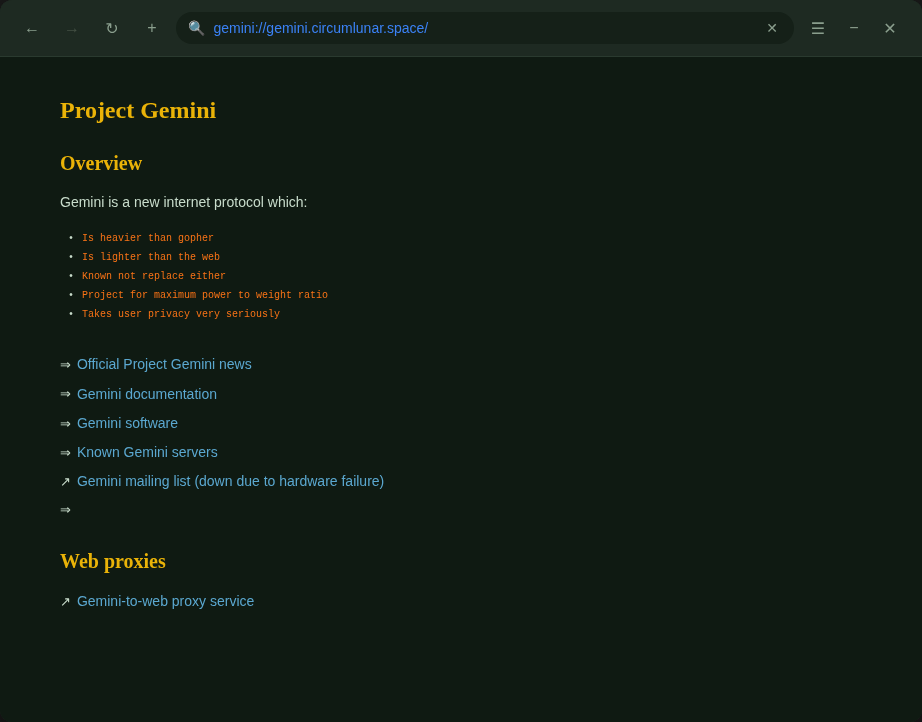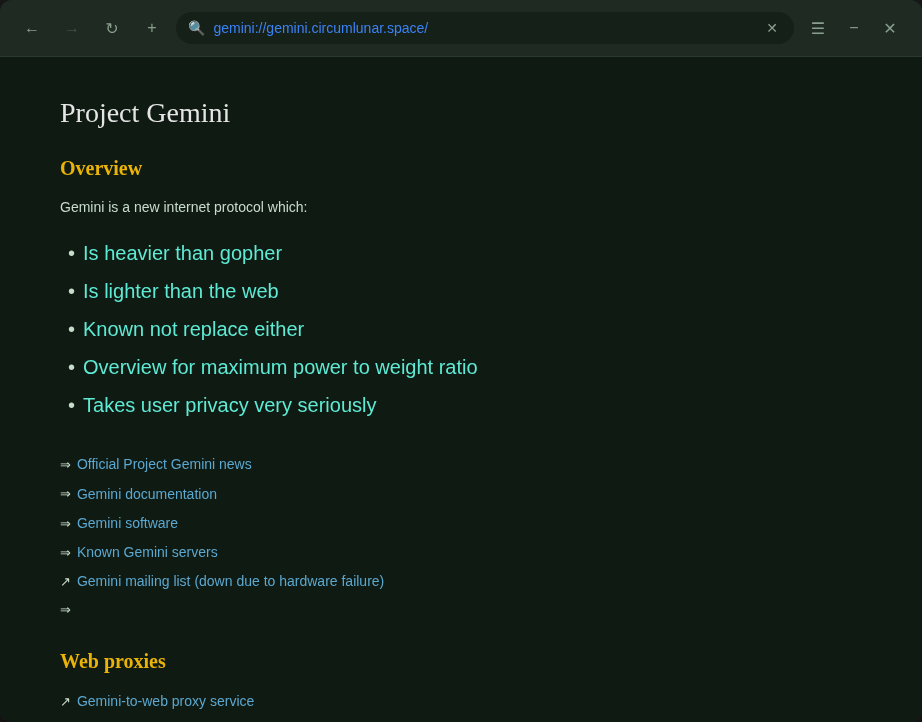--- a/index.html
+++ b/index.html
@@ -124,23 +124,23 @@
     .browser-content::-webkit-scrollbar-track {
       background: #0f1a12;
     }
 
     .browser-content::-webkit-scrollbar-thumb {
       background: #2a4030;
       border-radius: 4px;
     }
 
     .page-title {
-      color: #e5e5e5;
-      font-size: 28px;
-      font-weight: 400;
+      color: #eab308;
+      font-size: 24px;
+      font-weight: 700;
       margin-bottom: 28px;
       font-family: Georgia, serif;
     }
 
     .section-heading {
       color: #eab308;
       font-size: 20px;
       font-weight: 700;
       margin-bottom: 16px;
       font-family: Georgia, serif;
@@ -153,25 +153,26 @@
       line-height: 1.6;
     }
 
     .bullet-list {
       list-style: none;
       margin-bottom: 28px;
       padding-left: 8px;
     }
 
     .bullet-list li {
-      color: #5eead4;
-      font-size: 20px;
+      color: #f97316;
+      font-size: 10px;
       line-height: 1.9;
       display: flex;
       gap: 8px;
+      font-family: Liberation Mono, monospace;
     }
 
     .bullet-list li::before {
       content: "•";
       color: #c8dccb;
       flex-shrink: 0;
     }
 
     .resources-section {
       margin-bottom: 28px;
@@ -269,21 +270,21 @@
         <li>
             <span>Is heavier than gopher</span>
           </li>
         <li>
             <span>Is lighter than the web</span>
           </li>
         <li>
             <span>Known not replace either</span>
           </li>
         <li>
-            <span>Overview for maximum power to weight ratio</span>
+            <span>Project for maximum power to weight ratio</span>
           </li>
         <li>
             <span>Takes user privacy very seriously</span>
           </li>
       </ul>
     </div>
 
     <div class="resources-section">
       <ul class="link-list">
         <li class="link-item">

